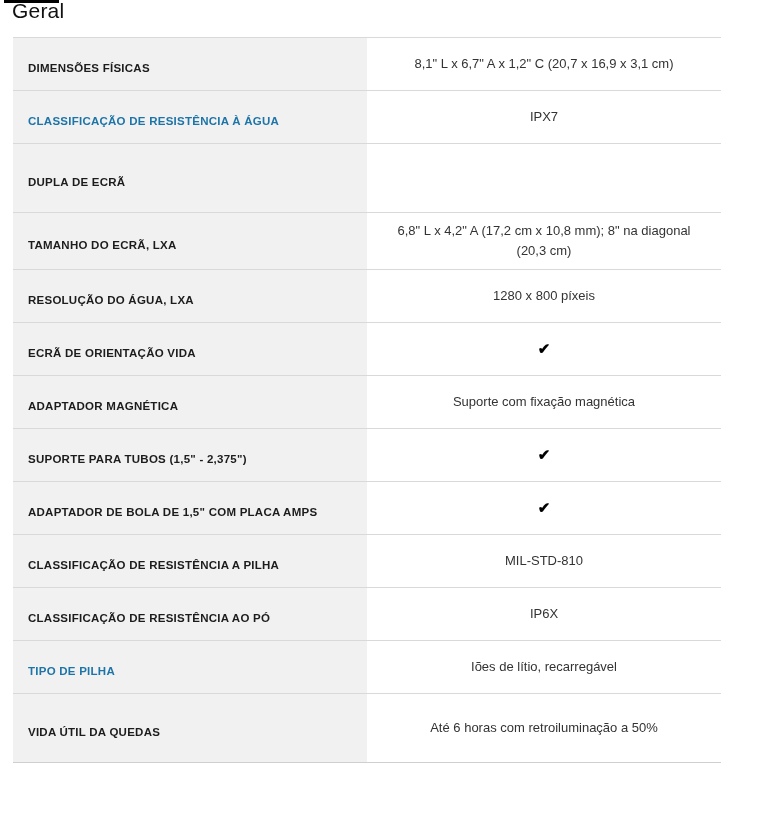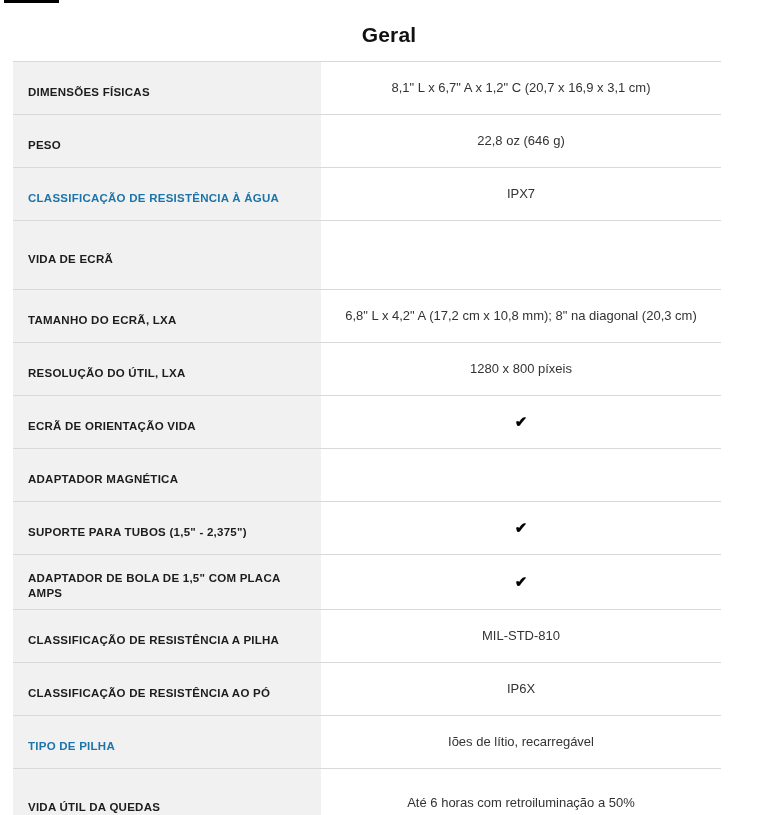--- a/index.html
+++ b/index.html
@@ -16,42 +16,41 @@
   }
   .top-fragment {
     position: absolute;
     left: 4px;
     top: 0;
     width: 55px;
     height: 3px;
     background: #000;
   }
   .section-title {
-    margin: 24px 0 0 12px;
+    margin: 0 0 0 12px;
     font-size: 21px;
     line-height: 21px;
-    font-weight: 700;
+    font-weight: 400;
     color: #111111;
     letter-spacing: 0.2px;
-    text-align: center;
   }
   .spec-table {
     margin: 16px 45px 0 13px;
     border-bottom: 1px solid #cfcfcf;
   }
   .spec-row {
     display: flex;
     border-top: 1px solid #d9d9d9;
     min-height: 52px;
   }
   .spec-row.tall {
     min-height: 68px;
   }
   .cell-label {
-    width: 308px;
+    width: 354px;
     box-sizing: border-box;
     background: #f1f1f1;
     display: flex;
     align-items: center;
     padding: 16px 12px 8px 15px;
     font-size: 11.5px;
     font-weight: 700;
     color: #1c1c1c;
     letter-spacing: 0.25px;
     line-height: 15px;
@@ -93,75 +92,70 @@
 
   <div class="spec-row">
     <div class="cell-label">
       <span>DIMENSÕES FÍSICAS</span>
     </div>
     <div class="cell-value">
       <span>8,1" L x 6,7" A x 1,2" C (20,7 x 16,9 x 3,1 cm)</span>
     </div>
   </div>
 
-  <div class="spec-row">
-    <div class="cell-label">
-      <span>PESO</span>
-    </div>
-    <div class="cell-value">
-      <span>22,8 oz (646 g)</span>
-    </div>
-  </div>
 
   <div class="spec-row">
     <div class="cell-label">
       <a class="spec-link">CLASSIFICAÇÃO DE RESISTÊNCIA À ÁGUA</a>
     </div>
     <div class="cell-value">
       <span>IPX7</span>
     </div>
   </div>
 
   <div class="spec-row tall">
     <div class="cell-label">
-      <span>VIDA DE ECRÃ</span>
+      <span>DUPLA DE ECRÃ</span>
     </div>
   </div>
 
   <div class="spec-row">
     <div class="cell-label">
       <span>TAMANHO DO ECRÃ, LXA</span>
     </div>
     <div class="cell-value">
       <span>6,8" L x 4,2" A (17,2 cm x 10,8 mm); 8" na diagonal (20,3 cm)</span>
     </div>
   </div>
 
   <div class="spec-row">
     <div class="cell-label">
-      <span>RESOLUÇÃO DO ÚTIL, LXA</span>
+      <span>RESOLUÇÃO DO ÁGUA, LXA</span>
     </div>
     <div class="cell-value">
       <span>1280 x 800 píxeis</span>
     </div>
   </div>
 
   <div class="spec-row">
     <div class="cell-label">
       <span>ECRÃ DE ORIENTAÇÃO VIDA</span>
     </div>
     <div class="cell-value">
       <span class="check">✔</span>
     </div>
   </div>
 
   <div class="spec-row">
     <div class="cell-label">
       <span>ADAPTADOR MAGNÉTICA</span>
     </div>
+    <div class="cell-value">
+      <span>Suporte com fixação magnética</span>
+    </div>
   </div>
 
   <div class="spec-row">
     <div class="cell-label">
       <span>SUPORTE PARA TUBOS (1,5" - 2,375")</span>
     </div>
     <div class="cell-value">
       <span class="check">✔</span>
     </div>
   </div>

